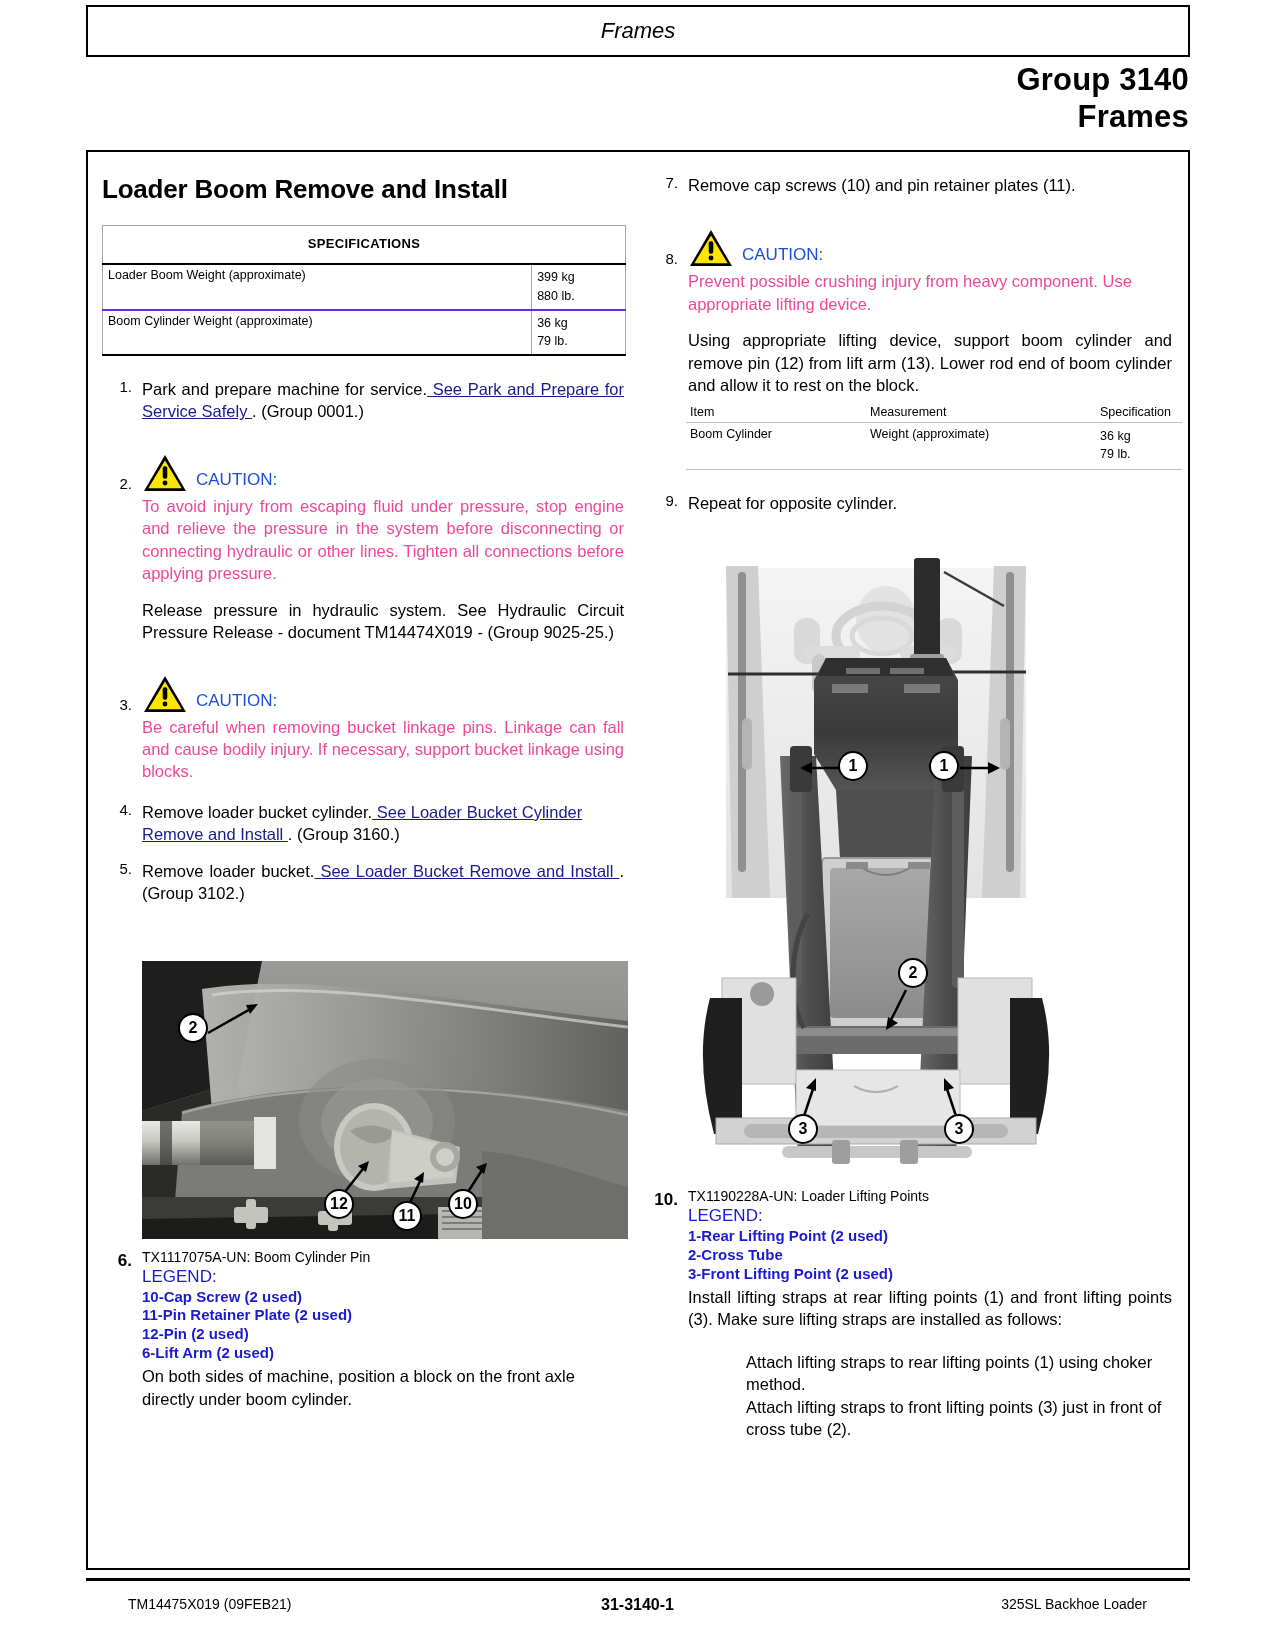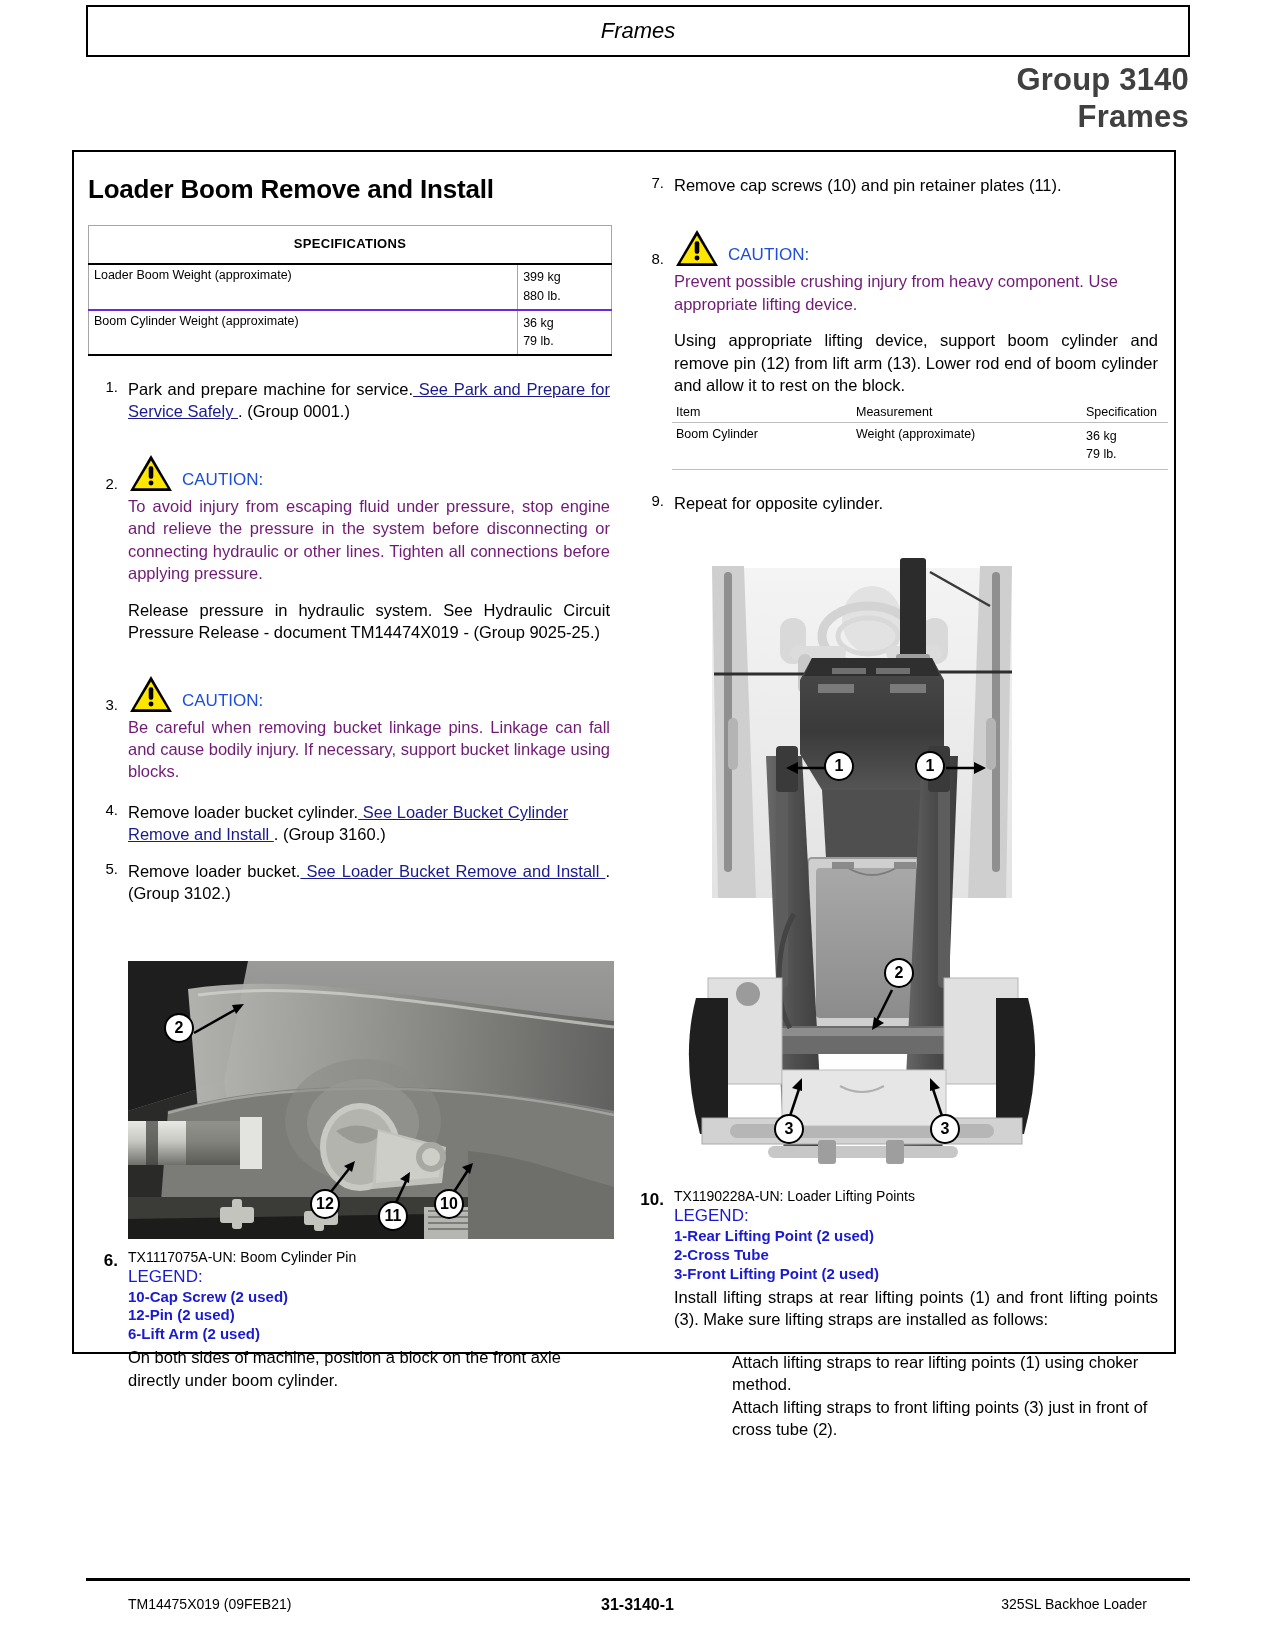--- a/index.html
+++ b/index.html
@@ -18,28 +18,28 @@
     position:absolute; left:86px; top:5px; width:1104px; height:52px;
     border:2px solid #000; border-top:2px solid #000;
   }
   .hdr-title{
     position:absolute; left:0; top:0; width:100%; height:100%;
     display:flex; align-items:center; justify-content:center;
     font-style:italic; font-size:22px; font-weight:400;
   }
   .grp-block{
     position:absolute; right:86px; top:62px; text-align:right;
-    color:#404040; font-weight:bold; line-height:1.18;
+    color:#000000; font-weight:bold; line-height:1.18;
   }
   .grp-1{ font-size:31px; letter-spacing:.2px;}
   .grp-2{ font-size:31px; letter-spacing:.2px;}
 
   
   .body-frame{
-    position:absolute; left:72px; top:150px; width:1104px; height:1204px;
+    position:absolute; left:86px; top:150px; width:1104px; height:1420px;
     border:2px solid #000;
   }
   .col{
     position:absolute; top:0; width:546px; height:100%;
   }
   .col-left{ left:0; padding:14px 10px 0 14px;}
   .col-right{ left:550px; padding:14px 12px 0 10px;}
 
   
   .h1{
@@ -82,21 +82,21 @@
     text-align:justify; margin-top:14px;
   }
   .sub.nj{text-align:left;}
   a.xlink{ color:#1a1a8c; text-decoration:underline; }
 
   
   .caut-head{ display:flex; align-items:flex-end; gap:8px; margin-bottom:2px;}
   .tri{ width:46px; height:40px; flex:0 0 auto; display:block;}
   .caut-word{ color:#1d4ed8; font-size:17px; line-height:1; padding-bottom:5px;}
   .caut-body{
-    color:#701a75; font-size:16.5px; line-height:1.36;
+    color:#ec4899; font-size:16.5px; line-height:1.36;
     text-align:justify; text-justify:inter-word;
   }
 
   
   table.items{
     border-collapse:collapse; width:496px; margin:6px 0 0 38px;
     font-size:12.5px;
   }
   table.items th{
     font-weight:normal; text-align:left; padding:2px 4px 3px 4px;
@@ -318,20 +318,21 @@
         <polygon points="33,4 22,8 30,15" fill="#000"></polygon>
       </svg>
     </div>
 
     <div class="step" style="margin-top:10px;">
       <div class="num big" style="top:2px;">6.</div>
       <div style="margin-left:40px;">
         <div class="legend-cap">TX1117075A-UN: Boom Cylinder Pin</div>
         <div class="legend-ttl">LEGEND:</div>
         <div class="legend-li">10-Cap Screw (2 used)</div>
+        <div class="legend-li">11-Pin Retainer Plate (2 used)</div>
         <div class="legend-li">12-Pin (2 used)</div>
         <div class="legend-li">6-Lift Arm (2 used)</div>
         <div style="font-size:16.5px;line-height:1.36;margin-top:2px;">On both sides of machine, position a block on the front axle directly under boom cylinder.</div>
       </div>
     </div>
 
   </div>
 
   <div class="col col-right">
 

